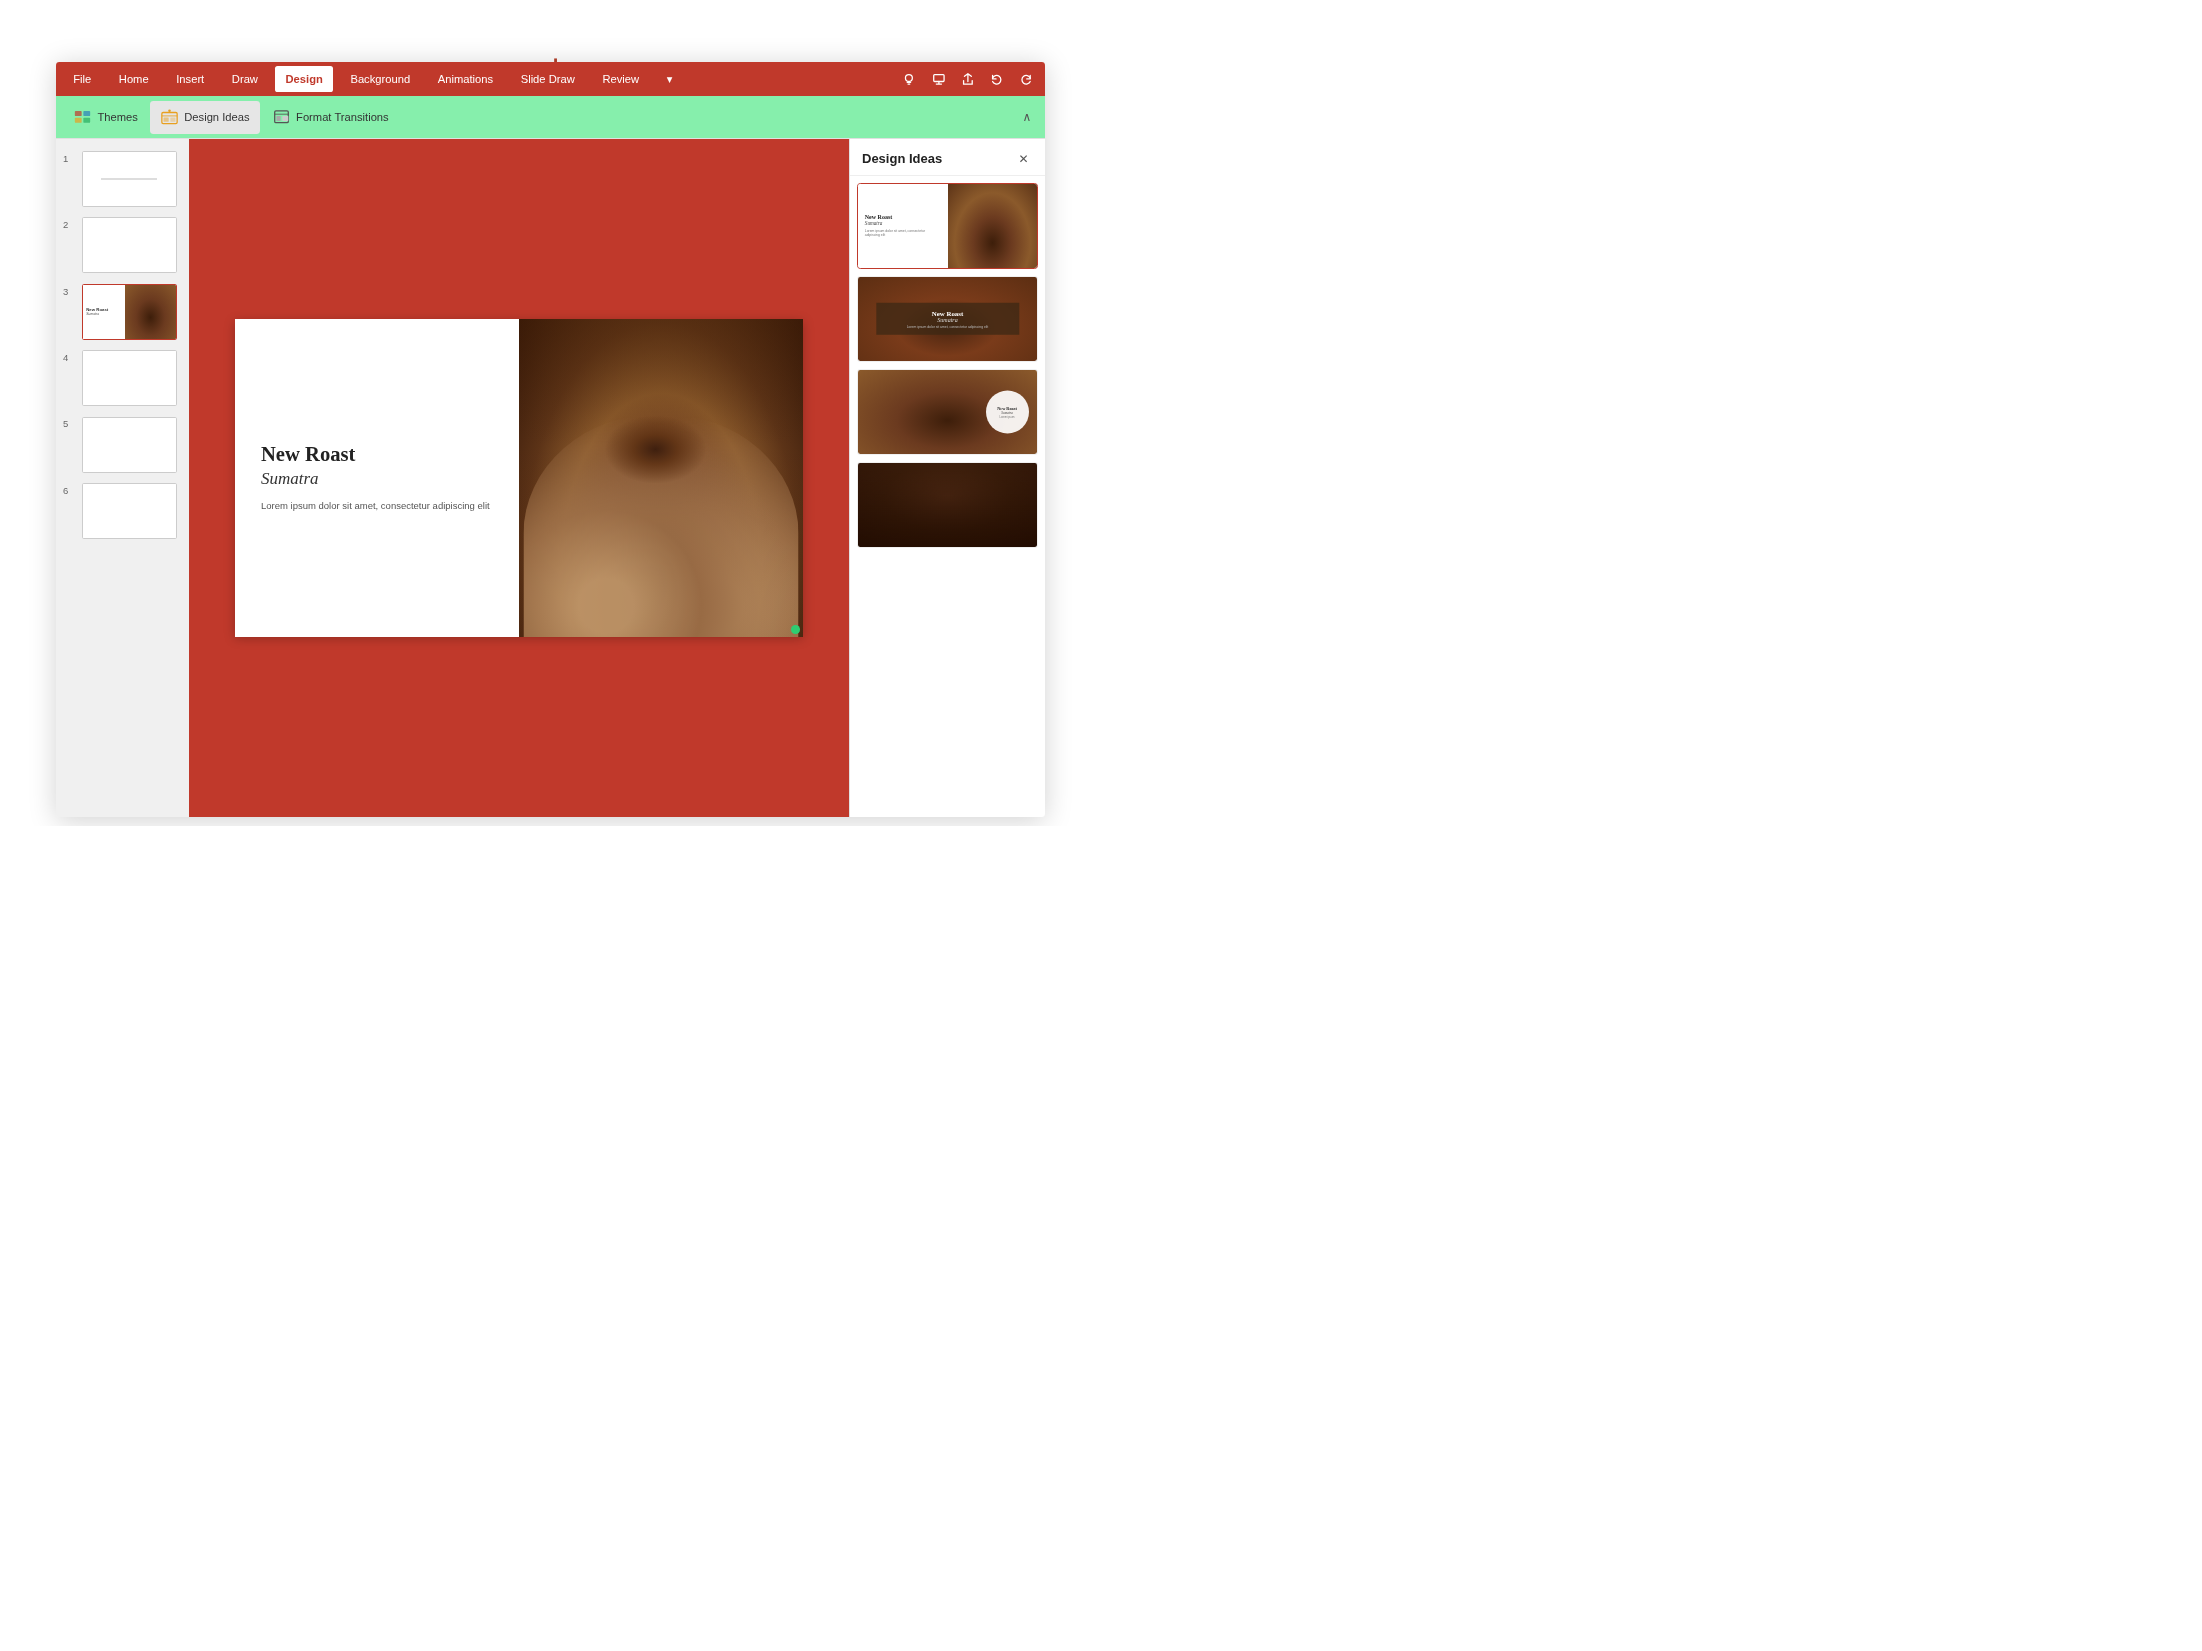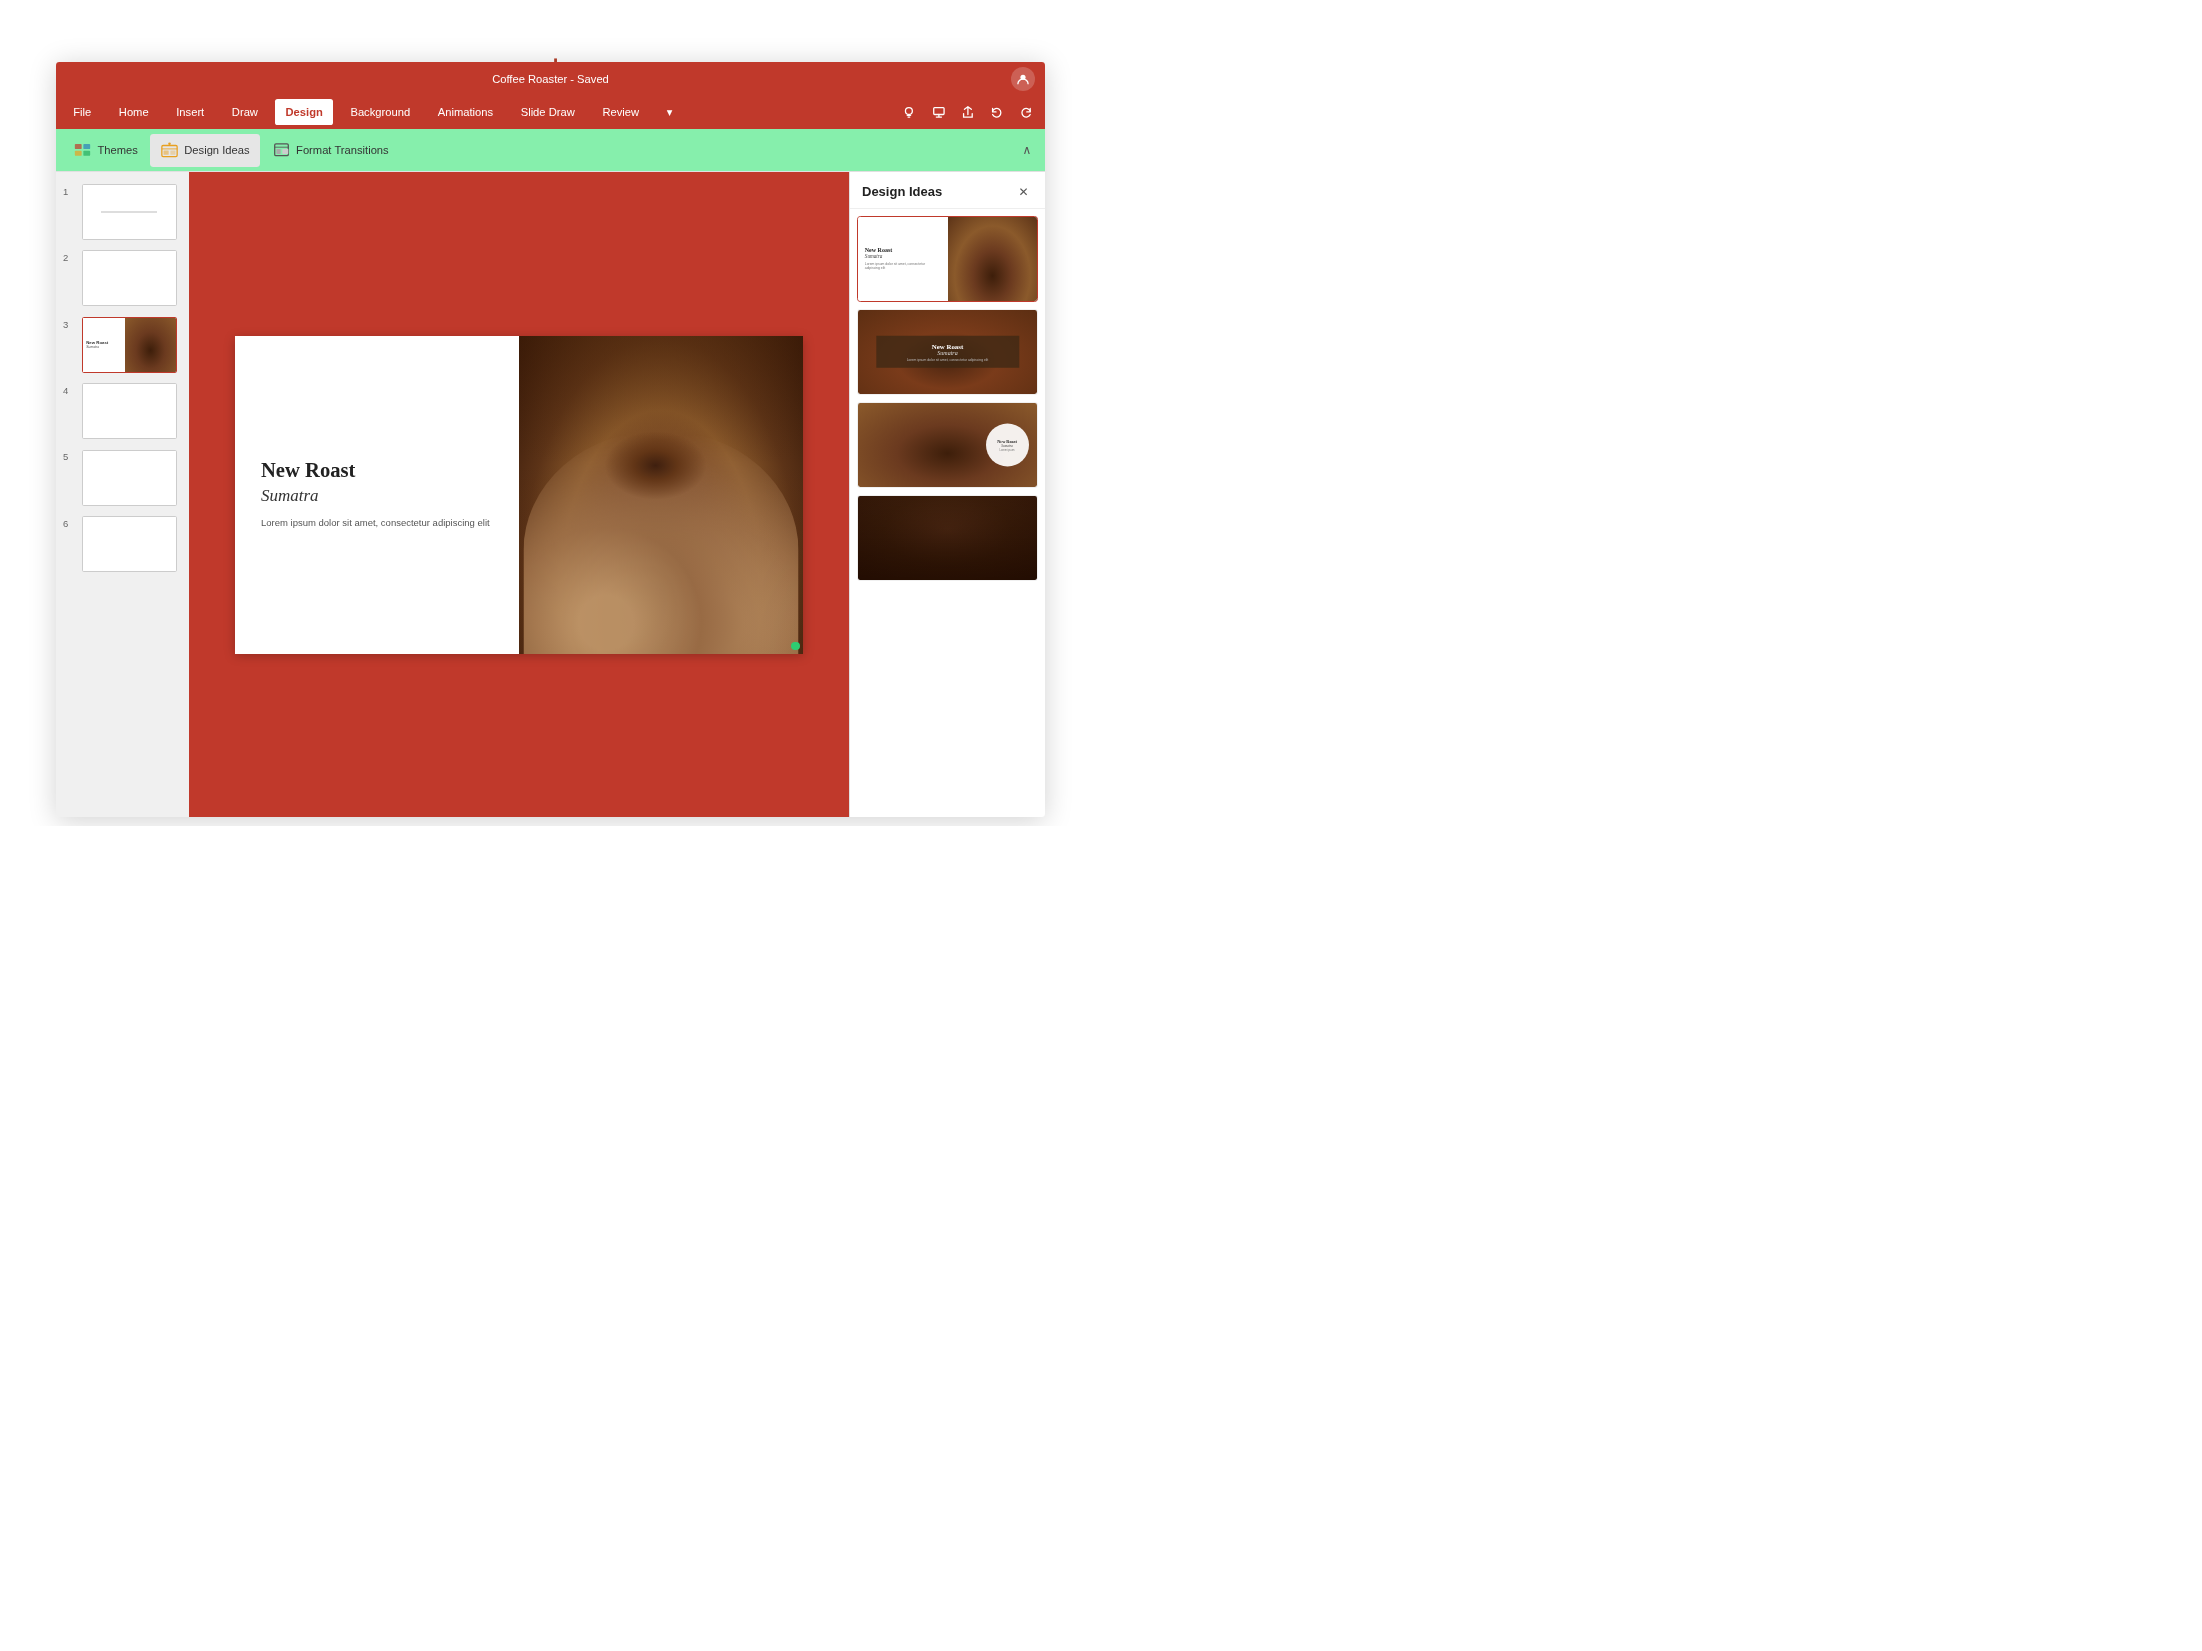--- a/index.html
+++ b/index.html
@@ -509,32 +509,20 @@
       color: #444;
     }
   </style>
 </head>
 <body>
 
 <div class="arabic-title">رائع</div>
 
 <div class="app-window">
 
-  <div class="title-bar">
-    <div style="flex:1"></div>
-    <div style="color:#fff; font-size:11.2px; font-weight:400;">Coffee Roaster - Saved</div>
-    <div style="flex:1; display:flex; justify-content:flex-end;">
-      <div class="title-bar-icon">
-        <svg width="12" height="12" viewBox="0 0 14 14" fill="none">
-          <circle cx="7" cy="5" r="3" fill="white"></circle>
-          <path d="M1 13c0-3.3 2.7-6 6-6s6 2.7 6 6" stroke="white" stroke-width="1.5" fill="none"></path>
-        </svg>
-      </div>
-    </div>
-  </div>
 
   <div class="menu-bar">
     <div class="menu-item">File</div>
     <div class="menu-item">Home</div>
     <div class="menu-item">Insert</div>
     <div class="menu-item">Draw</div>
     <div class="menu-item active">Design</div>
     <div class="menu-item">Background</div>
     <div class="menu-item">Animations</div>
     <div class="menu-item">Slide Draw</div>

